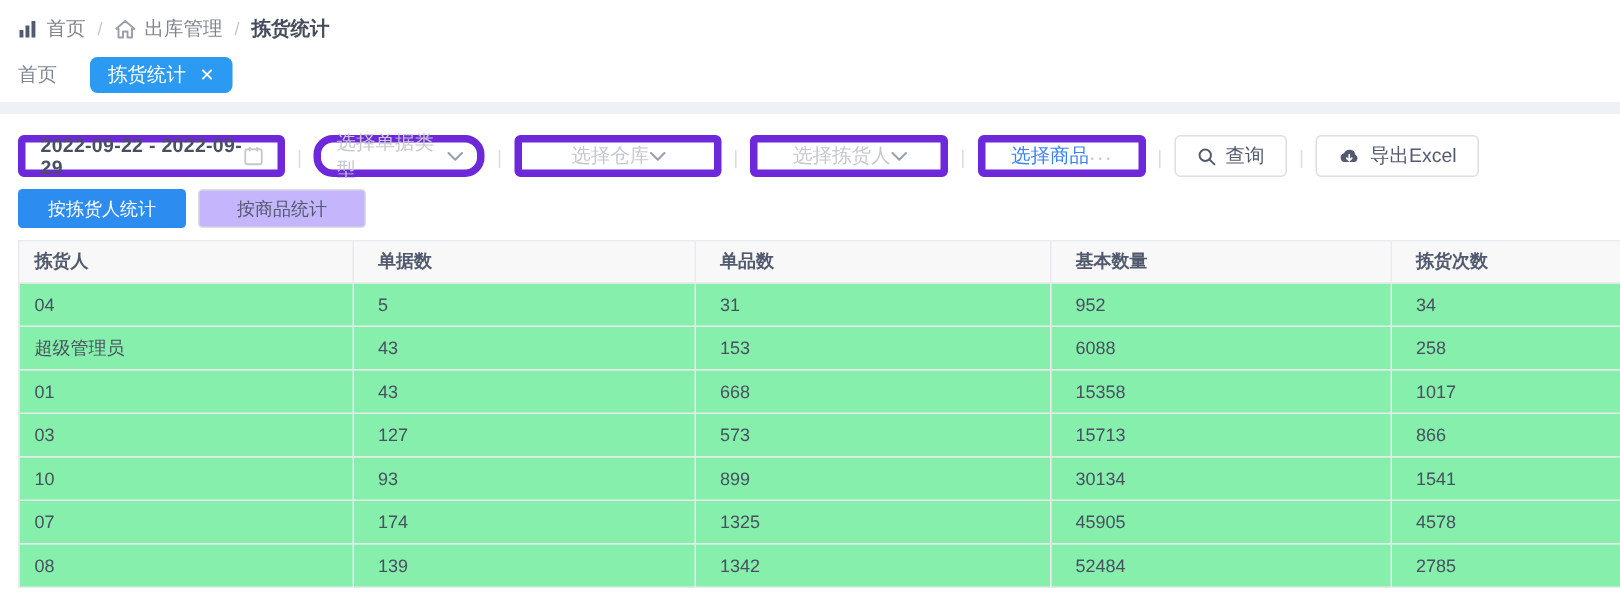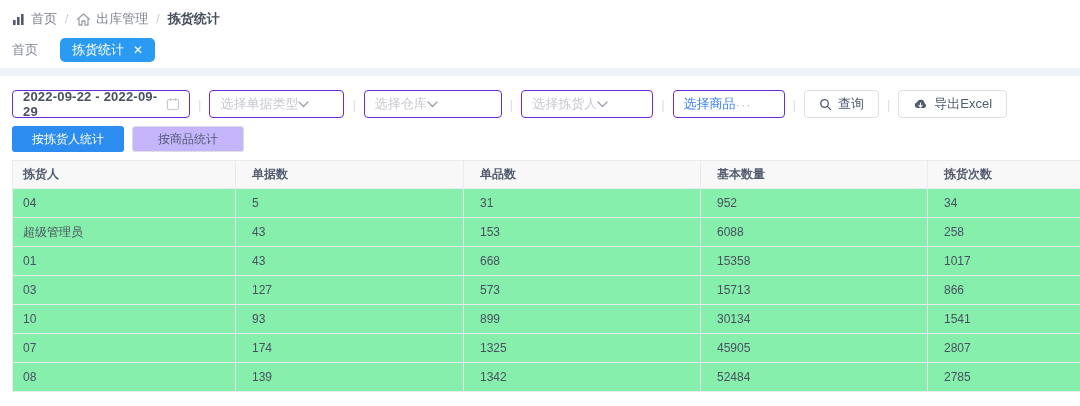--- a/index.html
+++ b/index.html
@@ -33,27 +33,27 @@
     display:flex; align-items:center; gap:9px;
   }
   .tab-close { font-size:12px; line-height:1; color:#fff; }
   
   .band { height:8px; background:#eef1f6; }
   
   .content { background:#fff; padding-top:14px; }
   .filter-row { display:flex; align-items:center; margin-left:12px; height:28px; }
   .ctl {
     height:28px; background:#fff;
-    border:1px solid #6d28d9; border-radius:4px;
-    display:flex; align-items:center; justify-content:flex-start;
+    border:5px solid #6d28d9; border-radius:4px;
+    display:flex; align-items:center; justify-content:center;
     font-size:13px; padding:0 9px 0 10px;
   }
   .date-input { width:178px; font-weight:700; color:#495060; letter-spacing:.2px; }
   .sel { color:#c5c8ce; }
-  .sel-doctype { width:135px; }
+  .sel-doctype { width:114px;border-radius:13px; }
   .sel-warehouse { width:138px; }
   .sel-picker { width:132px; }
   .sel-product { width:112px; color:#495060; }
   .sel-product .ph { color:#3b82f6; }
   .suffix-dots { color:#b8bcc4; font-size:13px; letter-spacing:1px; }
   .pipe { color:#dcdee2; margin:0 8px; font-size:13px; }
   .btn {
     height:28px; background:#fff; border:1px solid #dcdee2; border-radius:4px;
     display:flex; align-items:center; gap:6px; padding:0 14px;
     font-size:13px; color:#515a6e; cursor:pointer;
@@ -260,21 +260,21 @@
             <td>93</td>
             <td>899</td>
             <td>30134</td>
             <td>1541</td>
           </tr>
           <tr>
             <td>07</td>
             <td>174</td>
             <td>1325</td>
             <td>45905</td>
-            <td>2807</td>
+            <td>4578</td>
           </tr>
           <tr>
             <td>08</td>
             <td>139</td>
             <td>1342</td>
             <td>52484</td>
             <td>2785</td>
           </tr>
         </tbody>
     </table>

